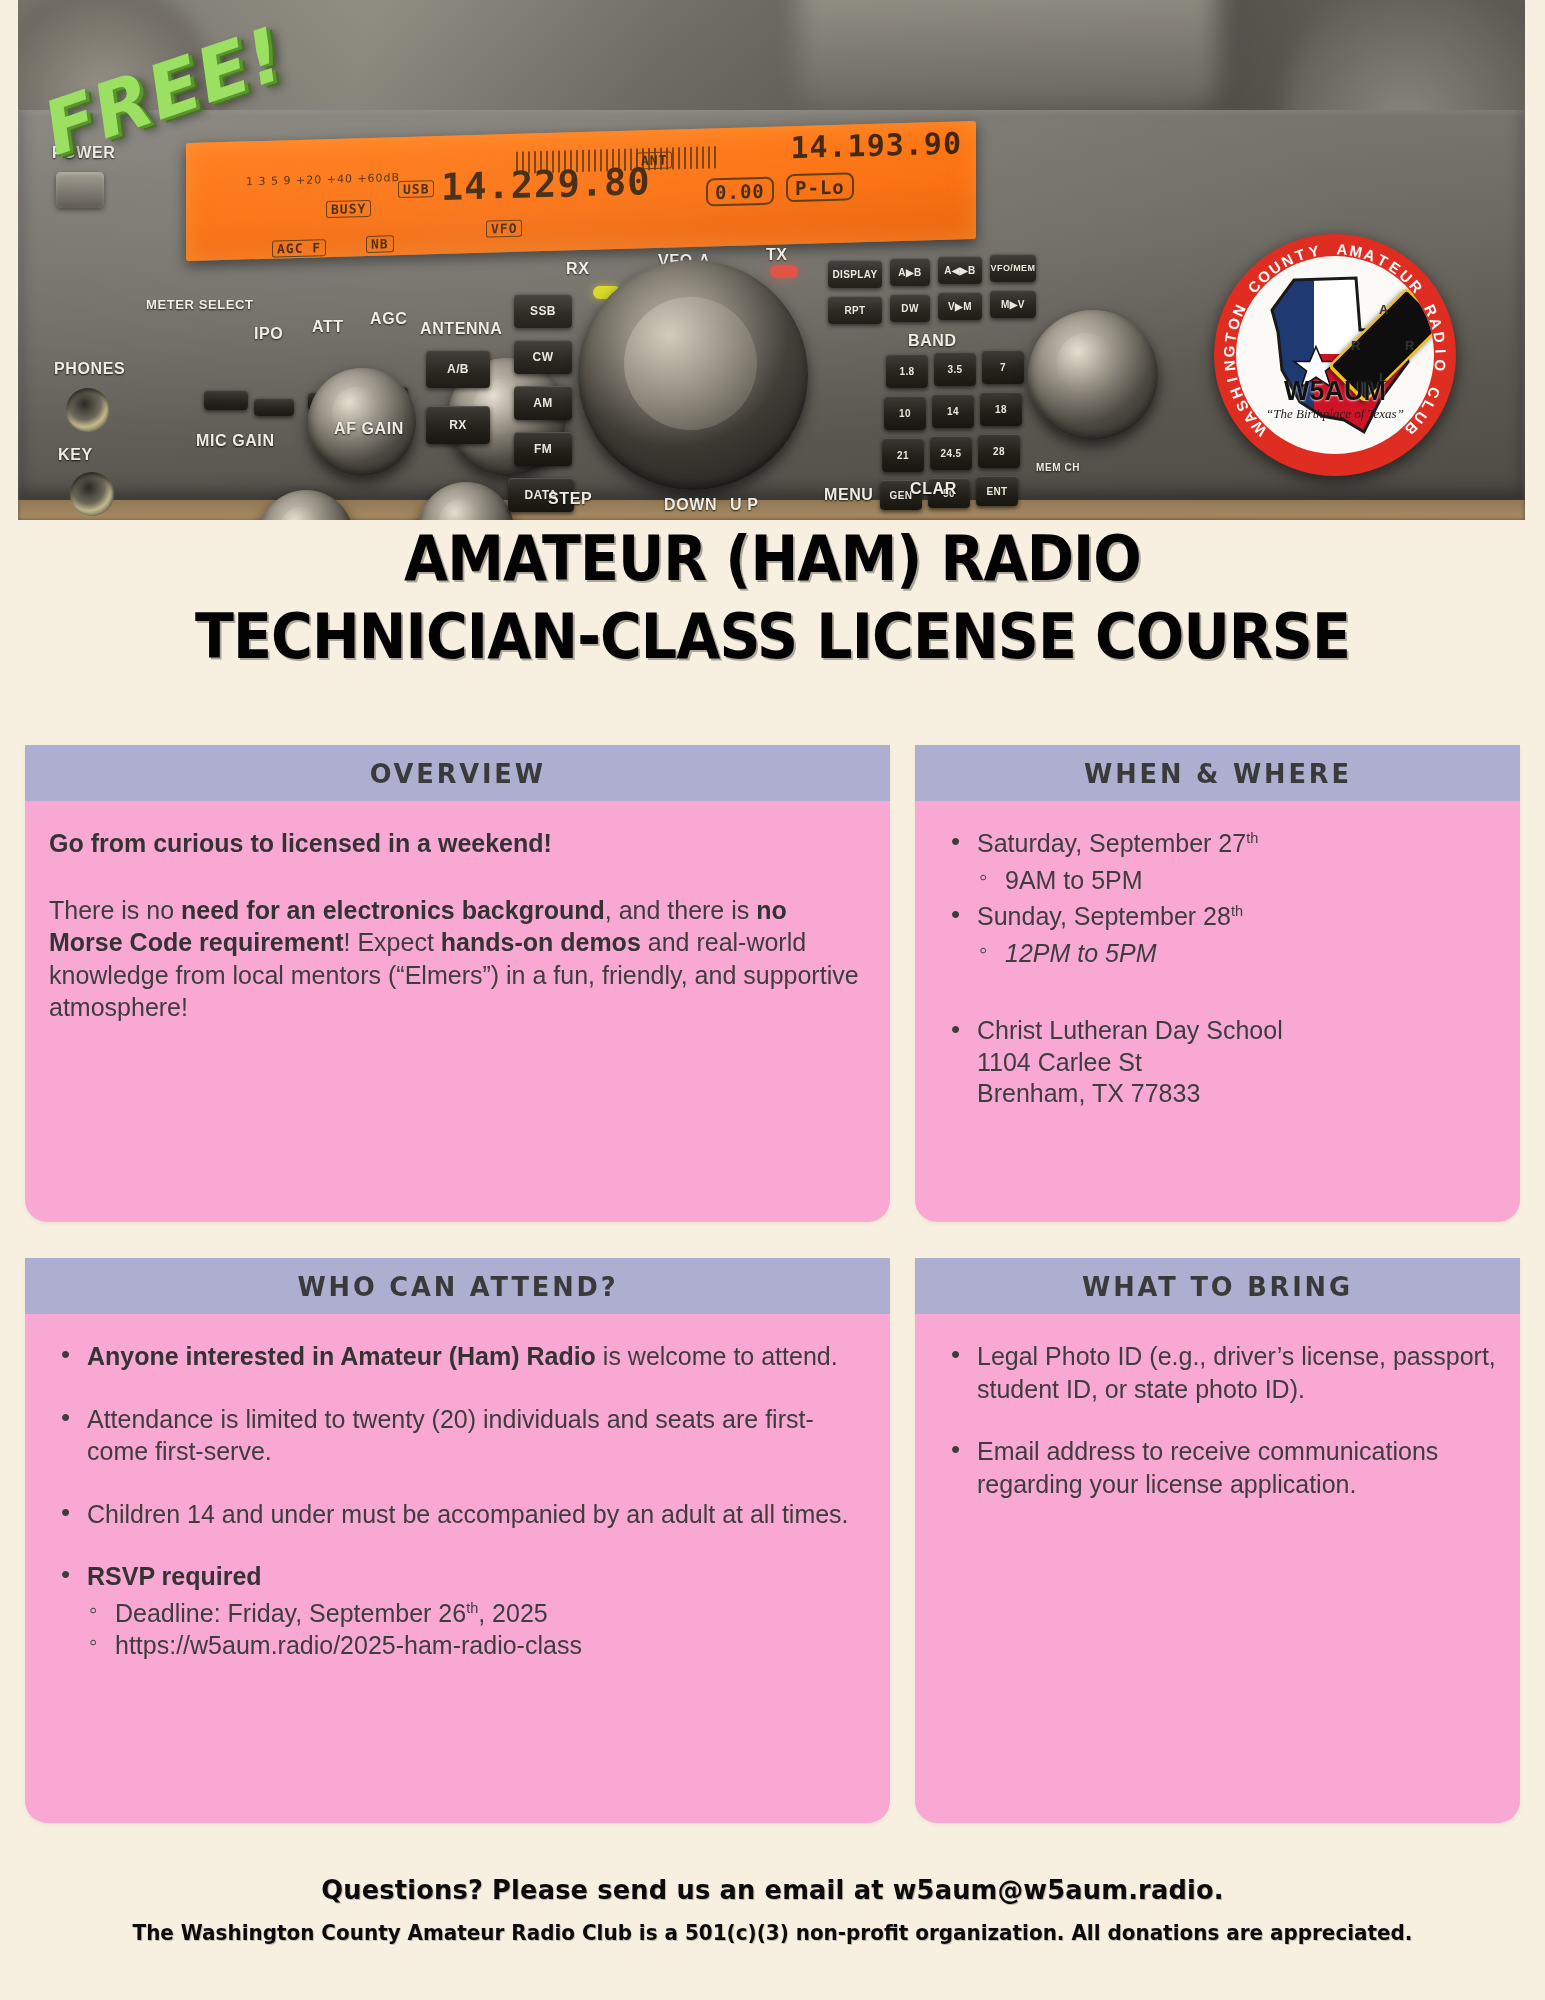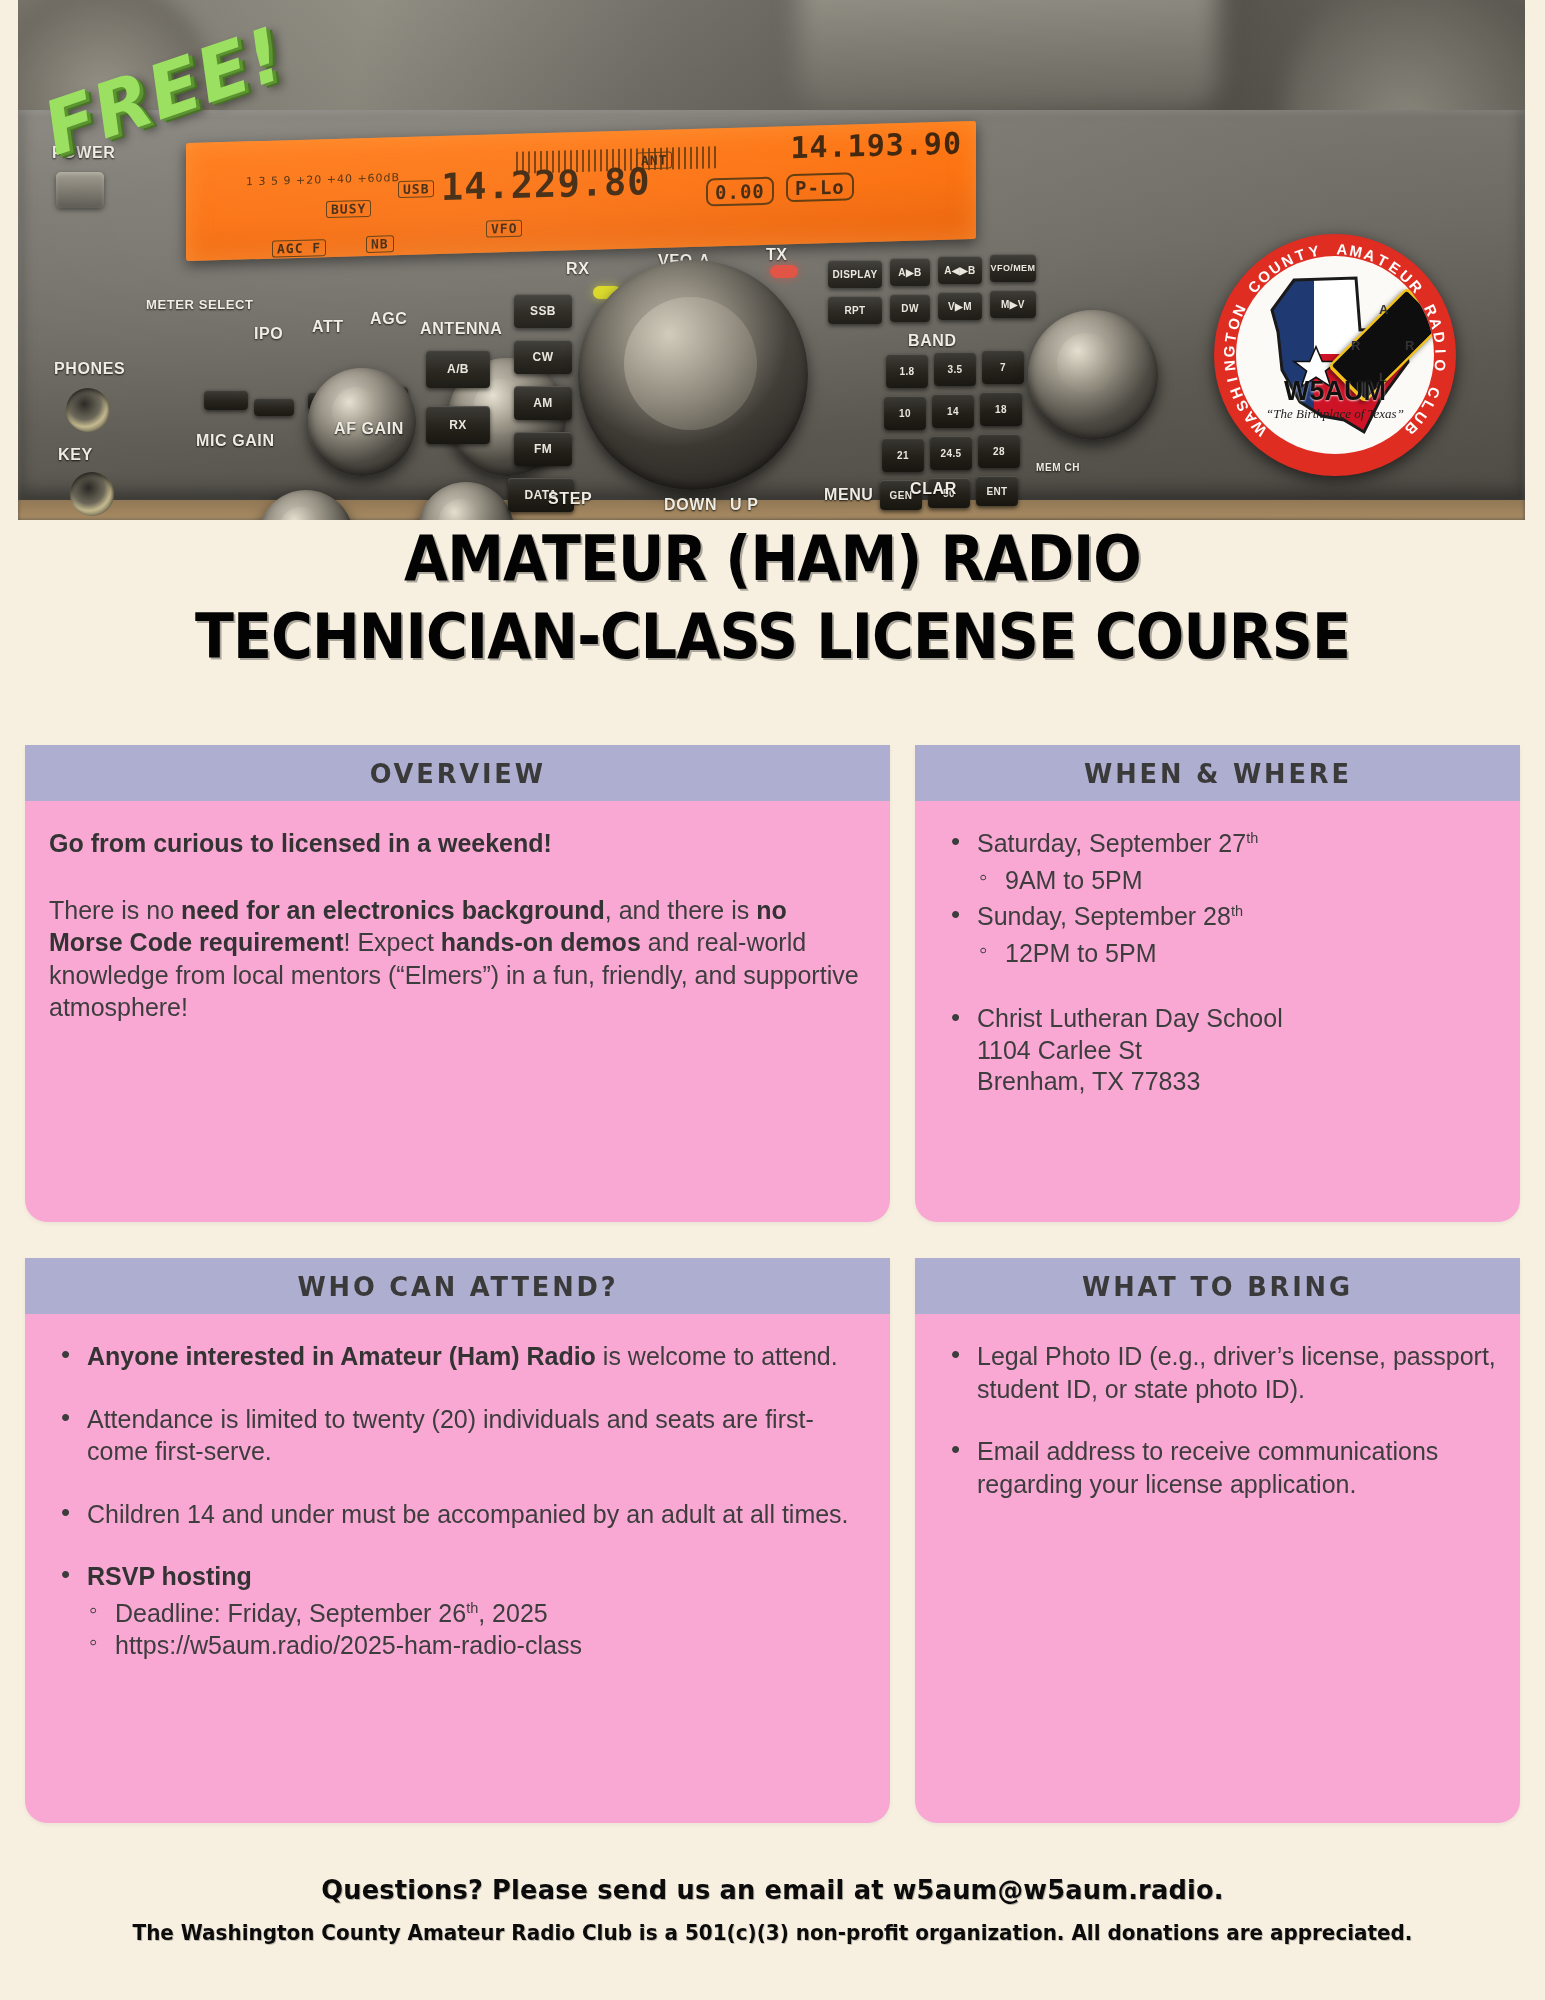--- a/index.html
+++ b/index.html
@@ -598,42 +598,42 @@
   <div class="panel-head">
     <span class="panel-head-text">WHEN &amp; WHERE</span>
   </div>
   <div class="panel-body">
     <ul class="blist">
       <li class="tight"><span>Saturday, September 27</span><sup>th</sup></li>
       <ul class="sublist">
         <li>9AM to 5PM</li>
       </ul>
       <li class="tight" style="margin-top:4px;"><span>Sunday, September 28</span><sup>th</sup></li>
-      <ul class="sublist" style="margin-bottom:34px;">
+      <ul class="sublist" style="margin-bottom:46px;font-style:italic;">
         <li>12PM to 5PM</li>
       </ul>
       <li class="addr-lines">
         <div>Christ Lutheran Day School</div>
         <div>1104 Carlee St</div>
         <div>Brenham, TX 77833</div>
       </li>
     </ul>
   </div>
 </div>
 
 <div class="panel p-who">
   <div class="panel-head">
     <span class="panel-head-text">WHO CAN ATTEND?</span>
   </div>
   <div class="panel-body">
     <ul class="blist">
       <li><b>Anyone interested in Amateur (Ham) Radio</b><span> is welcome to attend.</span></li>
       <li>Attendance is limited to twenty (20) individuals and seats are first-come first-serve.</li>
       <li>Children 14 and under must be accompanied by an adult at all times.</li>
-      <li class="tight"><b>RSVP hosting</b></li>
+      <li class="tight"><b>RSVP required</b></li>
       <ul class="sublist">
         <li><span>Deadline: Friday, September 26</span><sup>th</sup><span>, 2025</span></li>
         <li>https://w5aum.radio/2025-ham-radio-class</li>
       </ul>
     </ul>
   </div>
 </div>
 
 <div class="panel p-bring">
   <div class="panel-head">

